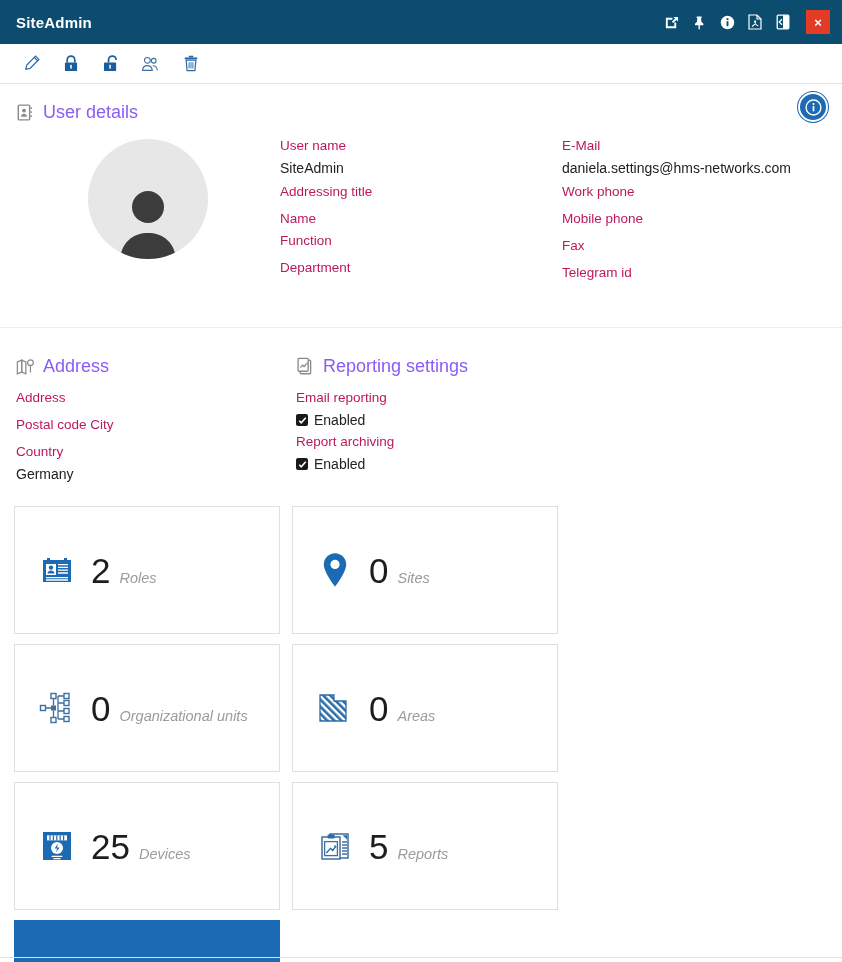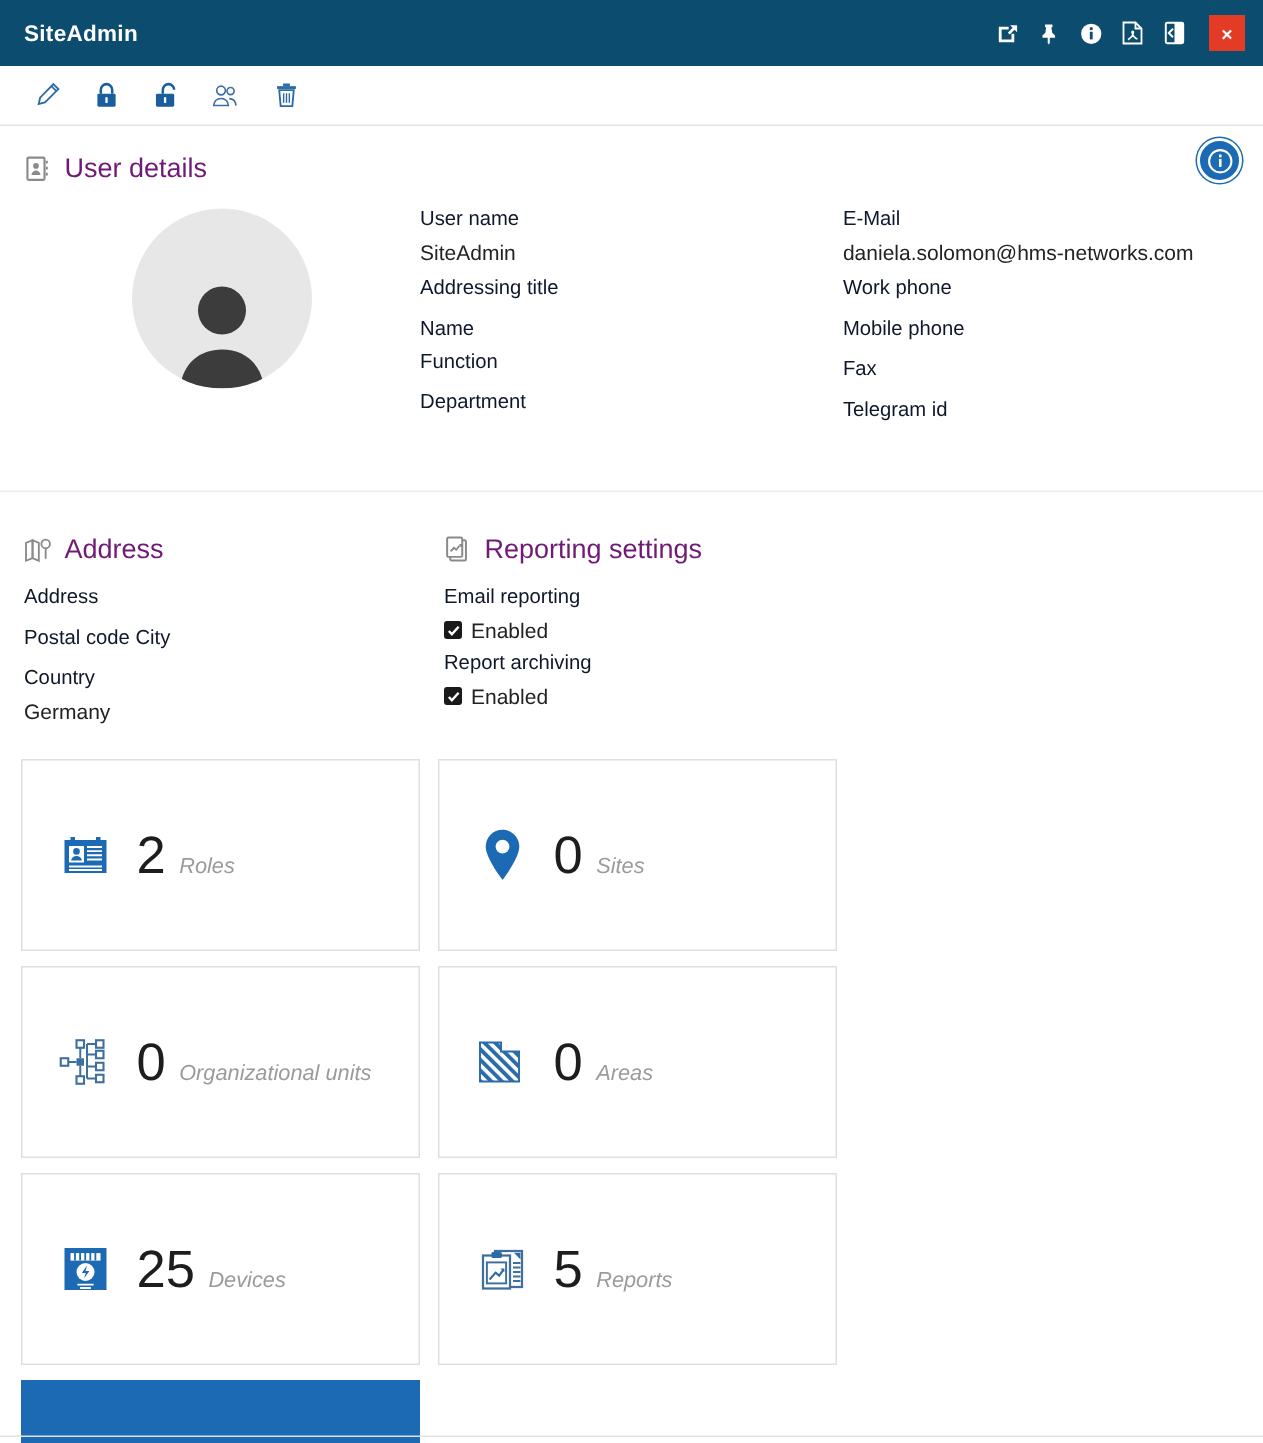--- a/index.html
+++ b/index.html
@@ -40,41 +40,41 @@
     width: 34px; height: 32px; display: flex; align-items: center; justify-content: center;
     cursor: pointer; color: #1b6ab3;
   }
 
   
   .content { flex: 1 1 auto; overflow: hidden; position: relative; }
 
   .section-user { position: relative; padding: 18px 16px 0 16px; height: 244px; border-bottom: 1px solid #ececec; }
 
   .sec-head { display: flex; align-items: center; gap: 8px; color: #7b7b7b; font-size: 18px; }
-  .sec-head .sec-title { font-size: 18px; color: #701a75; font-weight: normal; }
+  .sec-head .sec-title { font-size: 18px; color: #8b5cf6; font-weight: normal; }
   .sec-head .sec-ico { display:flex; align-items:center; justify-content:center; }
 
   .info-btn {
     position: absolute; right: 14px; top: 8px;
     width: 30px; height: 30px; border-radius: 50%;
     background: #1b6ab3; border: 2px solid #ffffff;
     box-shadow: 0 0 0 1px #1b6ab3;
     display: flex; align-items: center; justify-content: center;
     color: #fff; cursor: pointer;
   }
 
   .user-body { display: flex; margin-top: 10px; }
   .avatar-wrap { width: 280px; display: flex; justify-content: center; padding-top: 6px;}
   .avatar {
     width: 120px; height: 120px; border-radius: 50%; background: #e7e7e7;
     display: flex; align-items: flex-end; justify-content: center; overflow: hidden;
   }
   .fields-col { width: 282px; padding-top: 2px; }
   .fields-col.right { width: 280px; margin-left: 16px; }
-  .f-label { color: #0f172a; font-size: 13.5px; line-height: 22px; }
+  .f-label { color: #be185d; font-size: 13.5px; line-height: 22px; }
   .f-value { color: #222222; font-size: 14px; line-height: 22px; margin-bottom: 2px; }
   .f-empty { height: 5px; }
 
   .section-three {
     display: flex; padding: 28px 16px 0 16px; height: 178px;
   }
   .col3 { width: 280px; }
   .col3 .sec-head { margin-bottom: 10px; }
 
   .chk-row { display: flex; align-items: center; gap: 6px; line-height: 22px; }
@@ -232,21 +232,21 @@
           <div class="f-label">Addressing title</div>
           <div class="f-empty"></div>
           <div class="f-label">Name</div>
           <div class="f-label">Function</div>
           <div class="f-empty"></div>
           <div class="f-label">Department</div>
         </div>
 
         <div class="fields-col right">
           <div class="f-label">E-Mail</div>
-          <div class="f-value">daniela.solomon@hms-networks.com</div>
+          <div class="f-value">daniela.settings@hms-networks.com</div>
           <div class="f-label">Work phone</div>
           <div class="f-empty"></div>
           <div class="f-label">Mobile phone</div>
           <div class="f-empty"></div>
           <div class="f-label">Fax</div>
           <div class="f-empty"></div>
           <div class="f-label">Telegram id</div>
         </div>
 
       </div>

